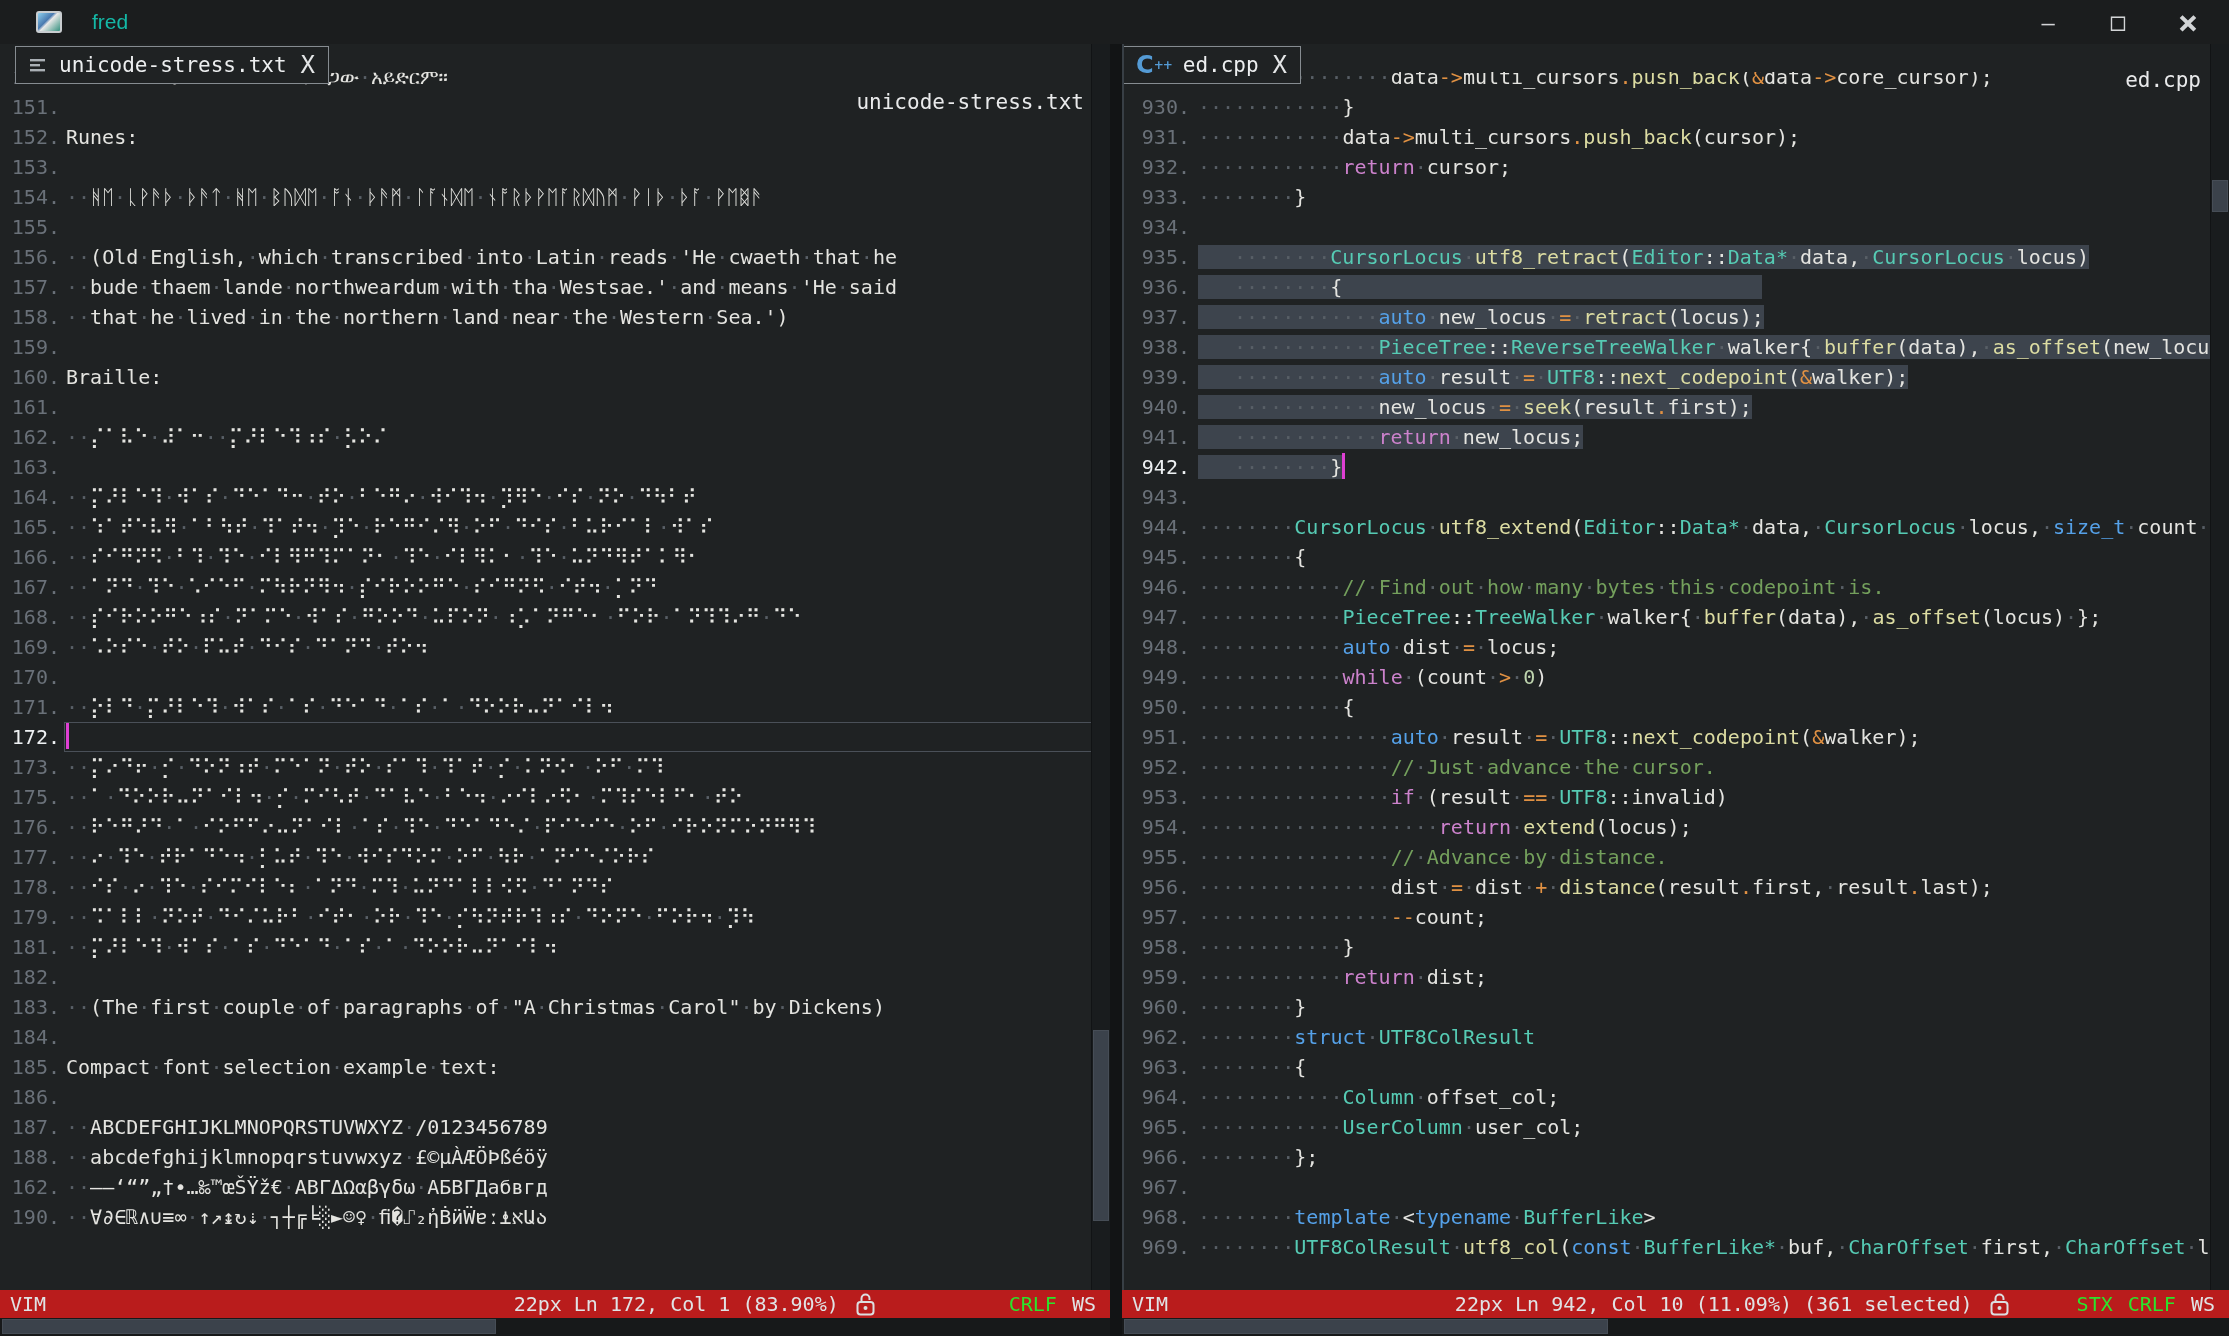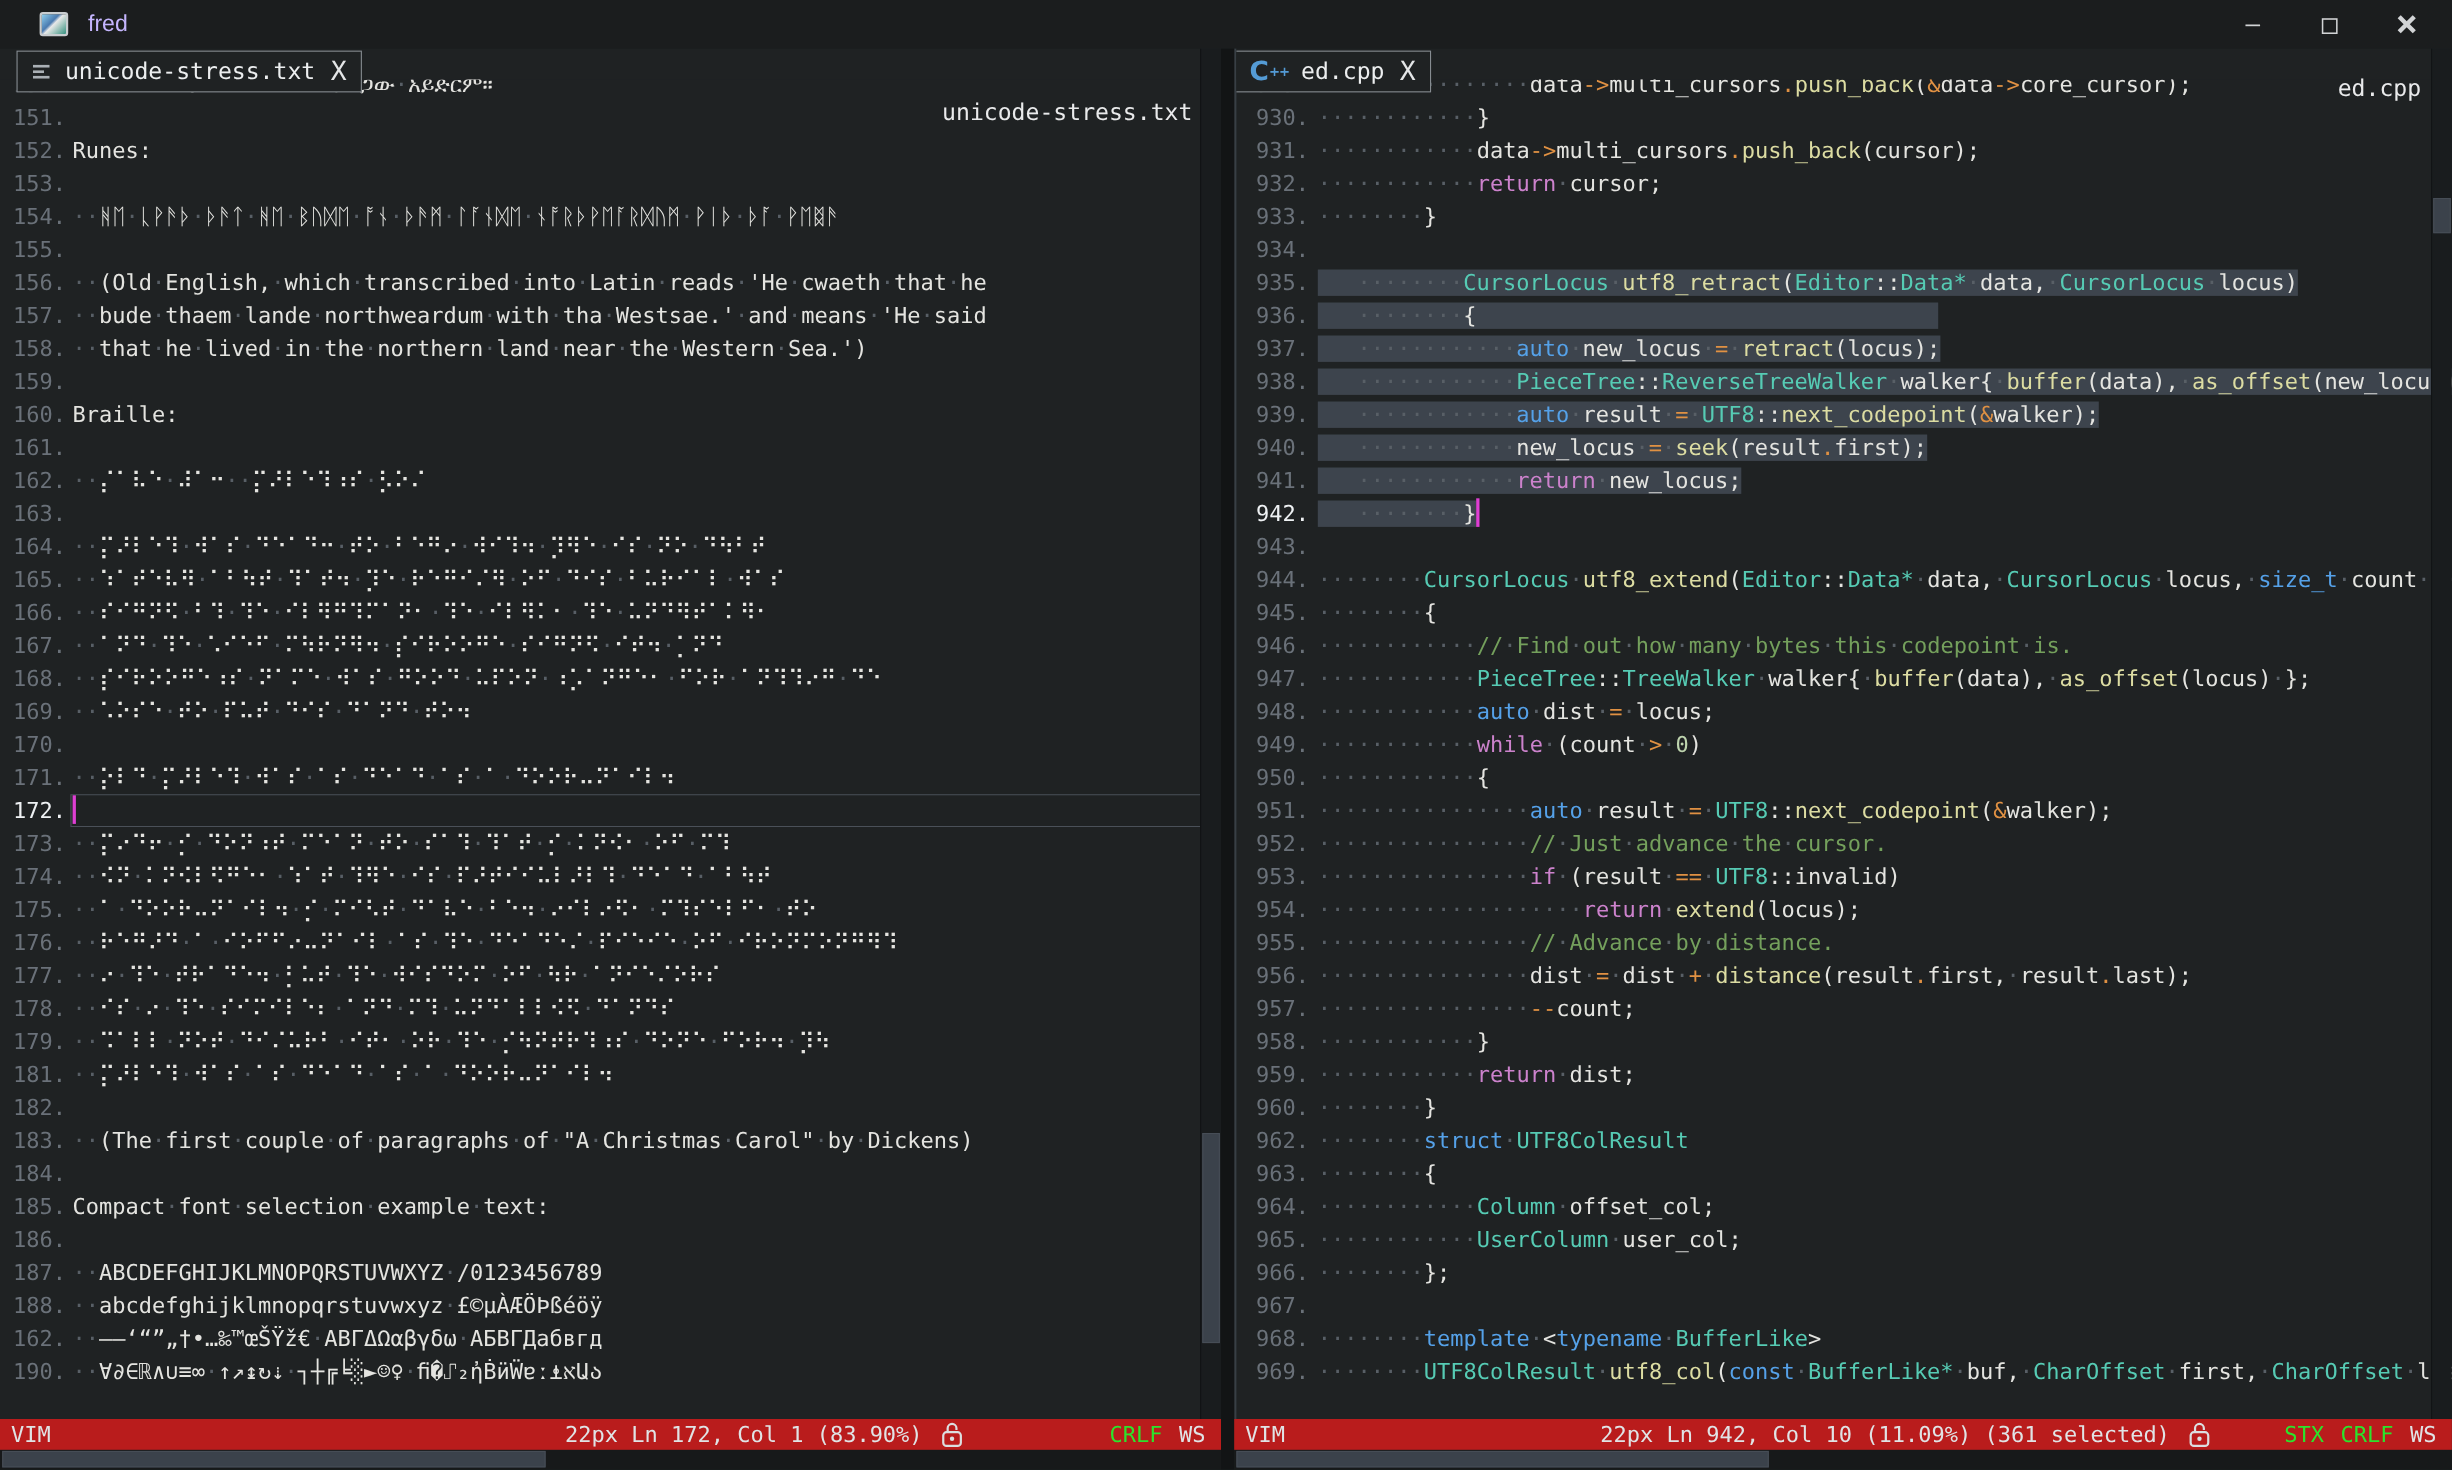--- a/index.html
+++ b/index.html
@@ -5,21 +5,21 @@
   html,body{margin:0;padding:0;}
   body{
     width:2229px;height:1336px;position:relative;overflow:hidden;
     background:#1f2223;color:#e4e4e0;
     font-family:"DejaVu Sans Mono",monospace;
   }
   
   .titlebar{position:absolute;left:0;top:0;width:2229px;height:44px;background:#1b1d1e;display:flex;align-items:center;z-index:8;}
   .appicon{width:26px;height:22px;margin-left:36px;border:2px solid #c9cdd0;border-radius:3px;box-sizing:border-box;
     background:linear-gradient(135deg,#8fd0ee 0%,#4a7ab0 40%,#e8e8e8 50%,#35917f 100%);}
-  .apptitle{margin-left:18px;font-family:"Liberation Sans",sans-serif;font-size:21px;color:#c4b5fd;}
+  .apptitle{margin-left:30px;font-family:"Liberation Sans",sans-serif;font-size:21px;color:#14b8a6;}
   .winbtns{position:absolute;right:6px;top:0;height:44px;display:flex;}
   .winbtn{width:70px;height:44px;display:flex;align-items:center;justify-content:center;color:#d2d4d6;}
   .winbtn.min{font-size:22px;}
   .winbtn.max{font-size:24px;}
   .winbtn.cls{font-size:34px;font-weight:bold;}
   
   .pane{position:absolute;top:44px;height:1246px;background:#1f2223;overflow:hidden;}
   #pane-left{left:0;width:1110px;}
   #pane-right{left:1122px;width:1107px;border-left:2px solid #383f45;box-sizing:border-box;}
   .divider{position:absolute;left:1110px;top:44px;width:12px;height:1292px;background:#121415;z-index:6;}
@@ -109,21 +109,20 @@
         <div class="row"><div class="gut">164.</div><div class="txt"><span><span class="w">··</span>⡍⠜⠇⠑⠹<span class="w">·</span>⠺⠁⠎<span class="w">·</span>⠙⠑⠁⠙⠒<span class="w">·</span>⠞⠕<span class="w">·</span>⠃⠑⠛⠔<span class="w">·</span>⠺⠊⠹⠲<span class="w">·</span>⡹⠻⠑<span class="w">·</span>⠊⠎<span class="w">·</span>⠝⠕<span class="w">·</span>⠙⠳⠃⠞</span></div></div>
         <div class="row"><div class="gut">165.</div><div class="txt"><span><span class="w">··</span>⠱⠁⠞⠑⠧⠻<span class="w">·</span>⠁⠃⠳⠞<span class="w">·</span>⠹⠁⠞⠲<span class="w">·</span>⡹⠑<span class="w">·</span>⠗⠑⠛⠊⠌⠻<span class="w">·</span>⠕⠋<span class="w">·</span>⠙⠊⠎<span class="w">·</span>⠃⠥⠗⠊⠁⠇<span class="w">·</span>⠺⠁⠎</span></div></div>
         <div class="row"><div class="gut">166.</div><div class="txt"><span><span class="w">··</span>⠎⠊⠛⠝⠫<span class="w">·</span>⠃⠹<span class="w">·</span>⠹⠑<span class="w">·</span>⠊⠇⠻⠛⠹⠍⠁⠝⠂<span class="w">·</span>⠹⠑<span class="w">·</span>⠊⠇⠻⠅⠂<span class="w">·</span>⠹⠑<span class="w">·</span>⠥⠝⠙⠻⠞⠁⠅⠻⠂</span></div></div>
         <div class="row"><div class="gut">167.</div><div class="txt"><span><span class="w">··</span>⠁⠝⠙<span class="w">·</span>⠹⠑<span class="w">·</span>⠡⠊⠑⠋<span class="w">·</span>⠍⠳⠗⠝⠻⠲<span class="w">·</span>⡎⠊⠗⠕⠕⠛⠑<span class="w">·</span>⠎⠊⠛⠝⠫<span class="w">·</span>⠊⠞⠲<span class="w">·</span>⡁⠝⠙</span></div></div>
         <div class="row"><div class="gut">168.</div><div class="txt"><span><span class="w">··</span>⡎⠊⠗⠕⠕⠛⠑⠰⠎<span class="w">·</span>⠝⠁⠍⠑<span class="w">·</span>⠺⠁⠎<span class="w">·</span>⠛⠕⠕⠙<span class="w">·</span>⠥⠏⠕⠝<span class="w">·</span>⠰⡡⠁⠝⠛⠑⠂<span class="w">·</span>⠋⠕⠗<span class="w">·</span>⠁⠝⠹⠹⠔⠛<span class="w">·</span>⠙⠑</span></div></div>
         <div class="row"><div class="gut">169.</div><div class="txt"><span><span class="w">··</span>⠡⠕⠎⠑<span class="w">·</span>⠞⠕<span class="w">·</span>⠏⠥⠞<span class="w">·</span>⠙⠊⠎<span class="w">·</span>⠙⠁⠝⠙<span class="w">·</span>⠞⠕⠲</span></div></div>
         <div class="row"><div class="gut">170.</div><div class="txt"><span></span></div></div>
         <div class="row"><div class="gut">171.</div><div class="txt"><span><span class="w">··</span>⡕⠇⠙<span class="w">·</span>⡍⠜⠇⠑⠹<span class="w">·</span>⠺⠁⠎<span class="w">·</span>⠁⠎<span class="w">·</span>⠙⠑⠁⠙<span class="w">·</span>⠁⠎<span class="w">·</span>⠁<span class="w">·</span>⠙⠕⠕⠗⠤⠝⠁⠊⠇⠲</span></div></div>
         <div class="row cur"><div class="gut on">172.</div><div class="txt"><span></span><span class="cursor"></span></div></div>
         <div class="row"><div class="gut">173.</div><div class="txt"><span><span class="w">··</span>⡍⠔⠙⠖<span class="w">·</span>⡊<span class="w">·</span>⠙⠕⠝⠰⠞<span class="w">·</span>⠍⠑⠁⠝<span class="w">·</span>⠞⠕<span class="w">·</span>⠎⠁⠹<span class="w">·</span>⠹⠁⠞<span class="w">·</span>⡊<span class="w">·</span>⠅⠝⠪⠂<span class="w">·</span>⠕⠋<span class="w">·</span>⠍⠹</span></div></div>
-        <div class="row"><div class="gut">174.</div><div class="txt"><span><span class="w">··</span>⠪⠝<span class="w">·</span>⠅⠝⠪⠇⠫⠛⠑⠂<span class="w">·</span>⠱⠁⠞<span class="w">·</span>⠹⠻⠑<span class="w">·</span>⠊⠎<span class="w">·</span>⠏⠜⠞⠊⠊⠥⠇⠜⠇⠹<span class="w">·</span>⠙⠑⠁⠙<span class="w">·</span>⠁⠃⠳⠞</span></div></div>
         <div class="row"><div class="gut">175.</div><div class="txt"><span><span class="w">··</span>⠁<span class="w">·</span>⠙⠕⠕⠗⠤⠝⠁⠊⠇⠲<span class="w">·</span>⡊<span class="w">·</span>⠍⠊⠣⠞<span class="w">·</span>⠙⠁⠧⠑<span class="w">·</span>⠃⠑⠲<span class="w">·</span>⠔⠊⠇⠔⠫⠂<span class="w">·</span>⠍⠹⠎⠑⠇⠋⠂<span class="w">·</span>⠞⠕</span></div></div>
         <div class="row"><div class="gut">176.</div><div class="txt"><span><span class="w">··</span>⠗⠑⠛⠜⠙<span class="w">·</span>⠁<span class="w">·</span>⠊⠕⠋⠋⠔⠤⠝⠁⠊⠇<span class="w">·</span>⠁⠎<span class="w">·</span>⠹⠑<span class="w">·</span>⠙⠑⠁⠙⠑⠌<span class="w">·</span>⠏⠊⠑⠊⠑<span class="w">·</span>⠕⠋<span class="w">·</span>⠊⠗⠕⠝⠍⠕⠝⠛⠻⠹</span></div></div>
         <div class="row"><div class="gut">177.</div><div class="txt"><span><span class="w">··</span>⠔<span class="w">·</span>⠹⠑<span class="w">·</span>⠞⠗⠁⠙⠑⠲<span class="w">·</span>⡃⠥⠞<span class="w">·</span>⠹⠑<span class="w">·</span>⠺⠊⠎⠙⠕⠍<span class="w">·</span>⠕⠋<span class="w">·</span>⠳⠗<span class="w">·</span>⠁⠝⠊⠑⠌⠕⠗⠎</span></div></div>
         <div class="row"><div class="gut">178.</div><div class="txt"><span><span class="w">··</span>⠊⠎<span class="w">·</span>⠔<span class="w">·</span>⠹⠑<span class="w">·</span>⠎⠊⠍⠊⠇⠑⠆<span class="w">·</span>⠁⠝⠙<span class="w">·</span>⠍⠹<span class="w">·</span>⠥⠝⠙⠁⠇⠇⠪⠫<span class="w">·</span>⠙⠁⠝⠙⠎</span></div></div>
         <div class="row"><div class="gut">179.</div><div class="txt"><span><span class="w">··</span>⠩⠁⠇⠇<span class="w">·</span>⠝⠕⠞<span class="w">·</span>⠙⠊⠌⠥⠗⠃<span class="w">·</span>⠊⠞⠂<span class="w">·</span>⠕⠗<span class="w">·</span>⠹⠑<span class="w">·</span>⡊⠳⠝⠞⠗⠹⠰⠎<span class="w">·</span>⠙⠕⠝⠑<span class="w">·</span>⠋⠕⠗⠲<span class="w">·</span>⡹⠳</span></div></div>
         <div class="row"><div class="gut">181.</div><div class="txt"><span><span class="w">··</span>⡍⠜⠇⠑⠹<span class="w">·</span>⠺⠁⠎<span class="w">·</span>⠁⠎<span class="w">·</span>⠙⠑⠁⠙<span class="w">·</span>⠁⠎<span class="w">·</span>⠁<span class="w">·</span>⠙⠕⠕⠗⠤⠝⠁⠊⠇⠲</span></div></div>
         <div class="row"><div class="gut">182.</div><div class="txt"><span></span></div></div>
         <div class="row"><div class="gut">183.</div><div class="txt"><span><span class="w">··</span>(The<span class="w">·</span>first<span class="w">·</span>couple<span class="w">·</span>of<span class="w">·</span>paragraphs<span class="w">·</span>of<span class="w">·</span>"A<span class="w">·</span>Christmas<span class="w">·</span>Carol"<span class="w">·</span>by<span class="w">·</span>Dickens)</span></div></div>
         <div class="row"><div class="gut">184.</div><div class="txt"><span></span></div></div>
         <div class="row"><div class="gut">185.</div><div class="txt"><span>Compact<span class="w">·</span>font<span class="w">·</span>selection<span class="w">·</span>example<span class="w">·</span>text:</span></div></div>

